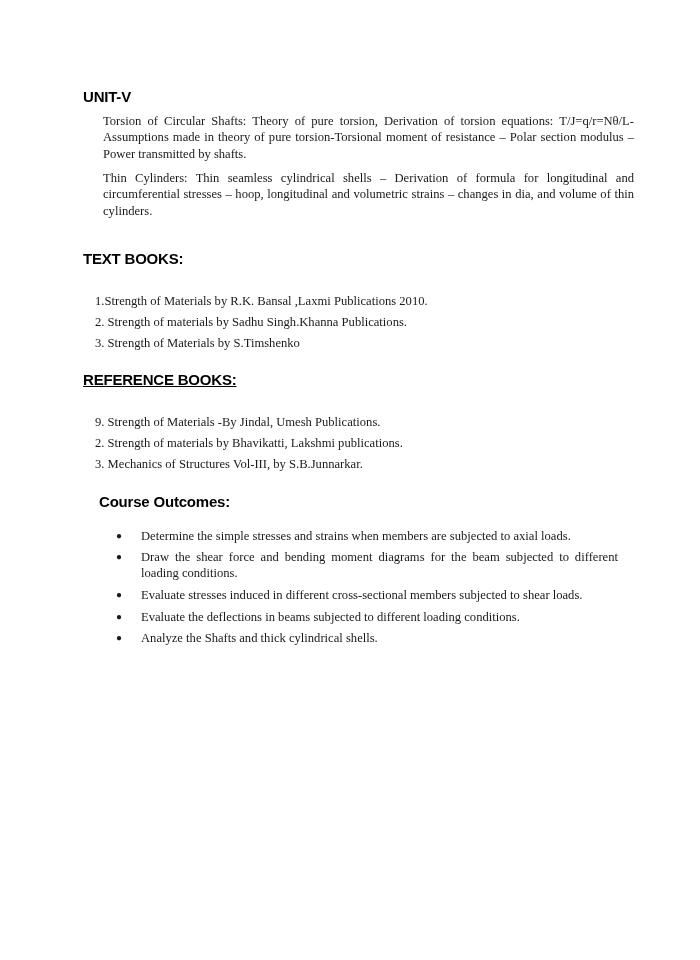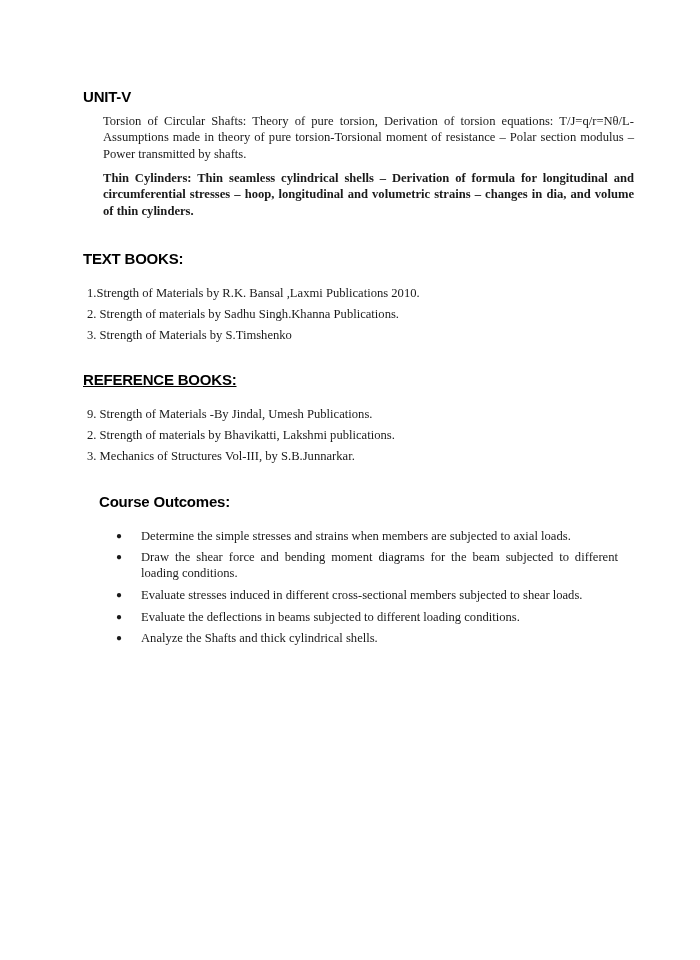--- a/index.html
+++ b/index.html
@@ -1,29 +1,29 @@
 <!DOCTYPE html>
 <html><head>
 <meta charset="utf-8">
 <style>
   html, body { margin: 0; padding: 0; background: #ffffff; }
   body { width: 700px; height: 960px; position: relative; overflow: hidden; color: #111; }
   .h { position: absolute; left: 83px; font-family: "Liberation Sans", "DejaVu Sans", sans-serif; font-weight: bold; font-size: 15px; color: #000; margin: 0; letter-spacing: -0.2px; }
   .p { position: absolute; left: 87px; width: 531px; font-family: "Liberation Serif", serif; font-size: 12.6px; line-height: 16.3px; text-align: justify; margin: 16px; color: #1a1a1a; }
-  .li { position: absolute; left: 87px; font-family: "Liberation Serif", serif; font-size: 12.6px; line-height: 16px; margin: 0; color: #1a1a1a; white-space: nowrap; }
+  .li { position: absolute; left: 87px; font-family: "Liberation Serif", serif; font-size: 12.6px; line-height: 16px; margin: 8px; color: #1a1a1a; white-space: nowrap; }
   .co { position: absolute; left: 116px; width: 502px; font-family: "Liberation Serif", serif; font-size: 12.6px; line-height: 16.3px; margin: 0; color: #1a1a1a; display: flex; }
   .co .bullet { width: 25px; flex: 0 0 25px; font-size: 10px; line-height: 16.3px; }
   .co .txt { flex: 1; text-align: justify; }
 </style>
 </head>
 <body>
 
 <h2 class="h" style="top:88px;">UNIT-V</h2>
 <p class="p" style="top:97px;">Torsion of Circular Shafts: Theory of pure torsion, Derivation of torsion equations: T/J=q/r=Nθ/L- Assumptions made in theory of pure torsion-Torsional moment of resistance – Polar section modulus – Power transmitted by shafts.</p>
-<p class="p" style="top:154px;font-weight:bold;">Thin Cylinders: Thin seamless cylindrical shells – Derivation of formula for longitudinal and circumferential stresses – hoop, longitudinal and volumetric strains – changes in dia, and volume of thin cylinders.</p>
+<p class="p" style="top:154px;">Thin Cylinders: Thin seamless cylindrical shells – Derivation of formula for longitudinal and circumferential stresses – hoop, longitudinal and volumetric strains – changes in dia, and volume of thin cylinders.</p>
 
 <h2 class="h" style="top:250px;">TEXT BOOKS:</h2>
 <p class="li" style="top:285px;">1.Strength of Materials by R.K. Bansal ,Laxmi  Publications 2010.</p>
 <p class="li" style="top:306px;">2. Strength of materials by Sadhu Singh.Khanna Publications.</p>
 <p class="li" style="top:327px;">3. Strength of Materials by S.Timshenko</p>
 
 <h2 class="h" style="top:371px;text-decoration:underline;">REFERENCE BOOKS:</h2>
 <p class="li" style="top:406px;">9. Strength of Materials -By Jindal, Umesh Publications.</p>
 <p class="li" style="top:427px;">2. Strength of materials by Bhavikatti, Lakshmi publications.</p>
 <p class="li" style="top:448px;text-align:center;">3. Mechanics of Structures Vol-III, by S.B.Junnarkar.</p>

